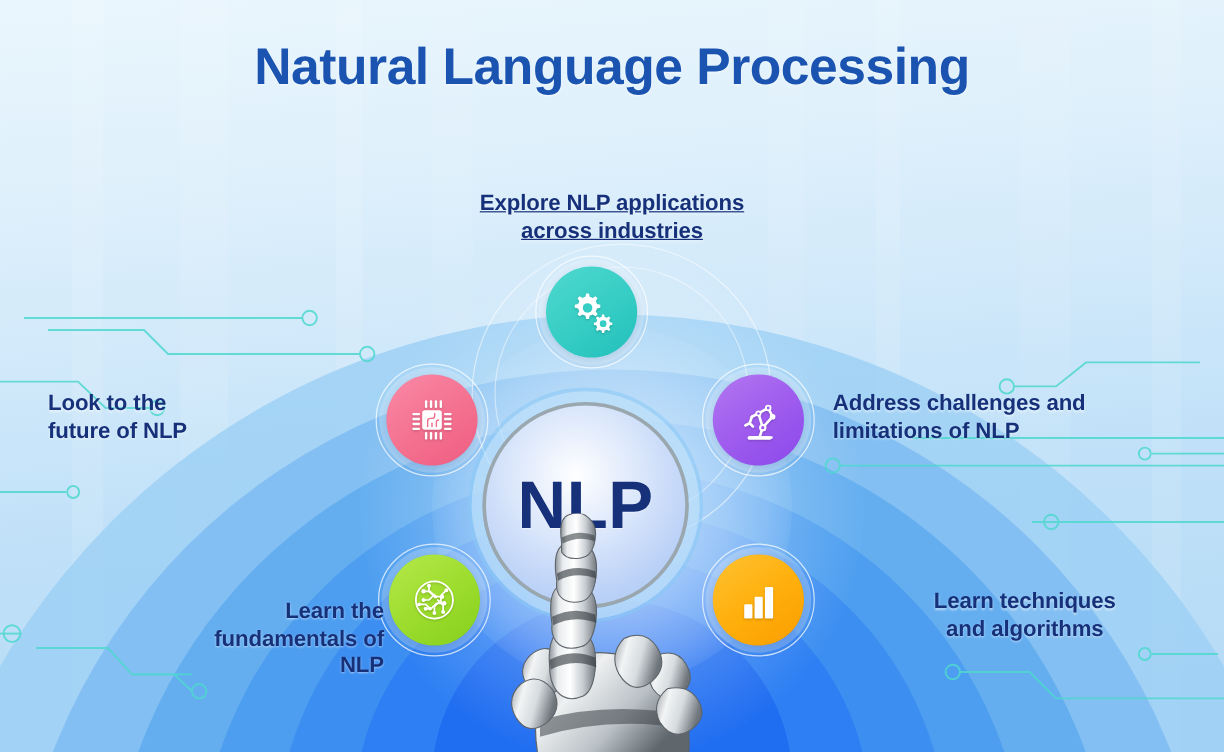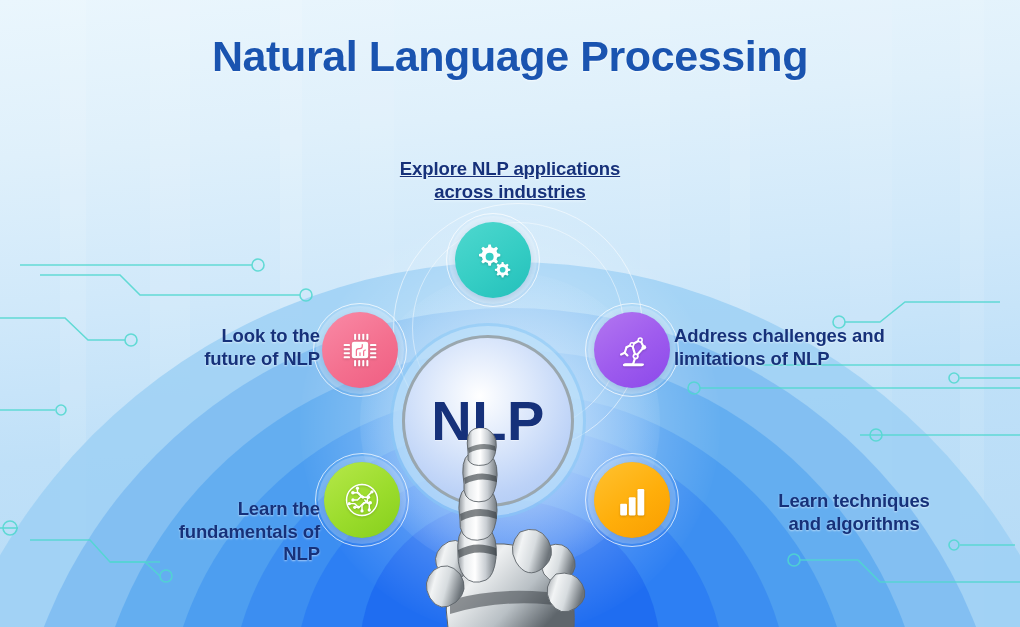--- a/index.html
+++ b/index.html
@@ -102,23 +102,23 @@
     position:absolute; z-index:28;
     color:#16317a;
     font-size:18.5px;
     font-weight:bold;
     line-height:1.22;
     letter-spacing:-0.1px;
     text-shadow:0 1px 2px rgba(255,255,255,.55);
     white-space:pre-line;
   }
   .lbl-top    { left:0; right:0; top:158px; text-align:center;text-decoration:underline; }
-  .lbl-left1  { right:700px; top:325px; text-align:right; width:280px; }
+  .lbl-left1  { right:700px; top:325px; text-align:left; width:280px; }
   .lbl-left2  { right:700px; top:465px; text-align:right; width:280px;margin-top:33px; }
-  .lbl-right1 { left:674px; top:325px; text-align:left; width:300px; }
+  .lbl-right1 { left:694px; top:325px; text-align:left; width:300px; }
   .lbl-right2 { left:704px; top:490px; text-align:center; width:300px; }
 </style>
 </head>
 <body>
 
 <div class="canvas">
 
   <div class="bands">
     <div class="band" style="left:60px;width:26px;opacity:.35;"></div>
     <div class="band" style="left:150px;width:40px;opacity:.28;"></div>

